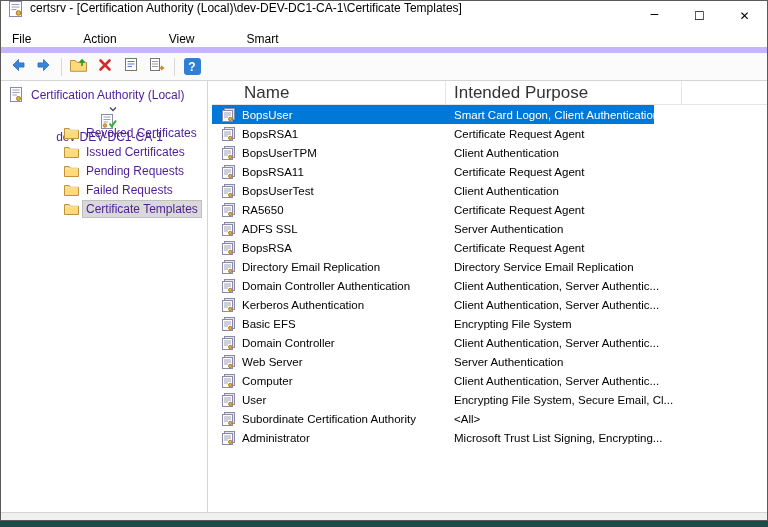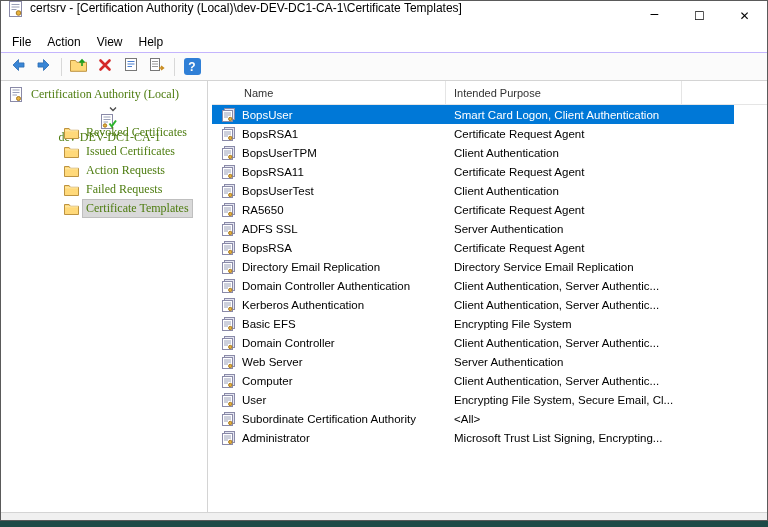--- a/index.html
+++ b/index.html
@@ -30,21 +30,22 @@
   .win-btn {
     width:45px; height:30px; display:flex; align-items:center; justify-content:center;
     font-size:12px; color:#000; cursor:default;
   }
   .win-btn.min { font-size:14px; padding-bottom:6px; }
   
   .menubar {
     height:22px; flex:0 0 22px;
     display:flex; align-items:center;
     background:#fff; padding-left:3px;
-    border-bottom:1px solid #c4b5fd;
+    border-bottom:6px solid #c4b5fd;
+    gap:36px;
   }
   .menu-item { font-size:12px; color:#000; padding:2px 8px; }
   
   .toolbar {
     height:28px; flex:0 0 28px;
     display:flex; align-items:center;
     background:#fbfbfb;
     border-bottom:1px solid #d4d4d4;
     padding-left:4px;
   }
@@ -66,45 +67,45 @@
     background:#fff;
     border-right:1px solid #d4d4d4;
     padding-top:4px;
     overflow:hidden;
     font-size:12px;
   }
   .splitter { width:4px; flex:0 0 4px; background:#fff; cursor:col-resize; }
   .tree-row { display:flex; align-items:center; height:19px; white-space:nowrap; }
   .tree-row .chev { width:12px; display:inline-flex; justify-content:center; margin-left:6px; }
   .tree-row .t-icon { display:inline-flex; margin:0 4px 0 2px; }
-  .tree-label { padding:1px 3px; color:#4d7c0f;font-family:Liberation Serif, serif; }
+  .tree-label { padding:1px 3px; color:#4c1d95; }
   .tree-label.selected { background:#d9d9d9; outline:1px solid #bfbfbf; }
   .indent-0 { padding-left:6px; }
   .indent-1 { padding-left:11px;flex-direction:column; }
   .indent-2 { padding-left:61px; }
   
   .list-pane { flex:1; display:flex; flex-direction:column; background:#fff; min-width:0; }
   .list-header {
     height:24px; flex:0 0 24px;
     display:flex; align-items:center;
     border-bottom:1px solid #e5e5e5;
-    font-size:11px; color:#333;
+    font-size:17px; color:#333;
   }
   .hdr-cell {
     height:100%; display:flex; align-items:center;
     padding-left:32px;
     border-right:1px solid #e5e5e5;
     white-space:nowrap; overflow:hidden;
   }
   .hdr-name { width:234px; flex:0 0 234px; }
   .hdr-purpose { width:236px; flex:0 0 236px; padding-left:8px; }
   .list-body { flex:1; overflow:hidden; }
   .list-row {
     display:flex; align-items:center; height:19px;
-    width:522px;
+    width:442px;
     font-size:11.5px; color:#000;
     white-space:nowrap;
   }
   .list-row.selected { background:#0078d7; color:#fff; }
   .cell-name {
     width:234px; flex:0 0 234px;
     display:flex; align-items:center;
     padding-left:10px; overflow:hidden;
   }
   .cell-name .c-icon { display:inline-flex; margin-right:7px; flex:0 0 auto; }
@@ -145,21 +146,21 @@
       <span class="menu-item">
       <span>File</span>
     </span>
       <span class="menu-item">
       <span>Action</span>
     </span>
       <span class="menu-item">
       <span>View</span>
     </span>
       <span class="menu-item">
-      <span>Help</span>
+      <span>Smart</span>
     </span>
     </div>
 
   <div class="toolbar">
     <span class="tool-btn">
       <span>
         <svg width="16" height="16" viewBox="0 0 16 16">
             <path d="M8.5 2.5 L3 8 l5.5 5.5 v-3.4 H14 V5.9 H8.5 z" fill="#3a86d6" stroke="#2a6ab0" stroke-width="0.8"></path>
           </svg>
       </span>
@@ -266,21 +267,21 @@
         </span>
         <span class="tree-label">Issued Certificates</span>
       </div>
           <div class="tree-row indent-2">
         <span class="t-icon">
           <svg width="15" height="12" viewBox="0 0 15 12">
             <path d="M0.5 1.5 h4.6 l1.3 1.8 H14.5 v8.2 H0.5 z" fill="#ffd97a" stroke="#bd9340"></path>
             <path d="M1 3.8 h13" stroke="#ffecb0" stroke-width="1"></path>
           </svg>
         </span>
-        <span class="tree-label">Action Requests</span>
+        <span class="tree-label">Pending Requests</span>
       </div>
           <div class="tree-row indent-2">
         <span class="t-icon">
           <svg width="15" height="12" viewBox="0 0 15 12">
             <path d="M0.5 1.5 h4.6 l1.3 1.8 H14.5 v8.2 H0.5 z" fill="#ffd97a" stroke="#bd9340"></path>
             <path d="M1 3.8 h13" stroke="#ffecb0" stroke-width="1"></path>
           </svg>
         </span>
         <span class="tree-label">Failed Requests</span>
       </div>

